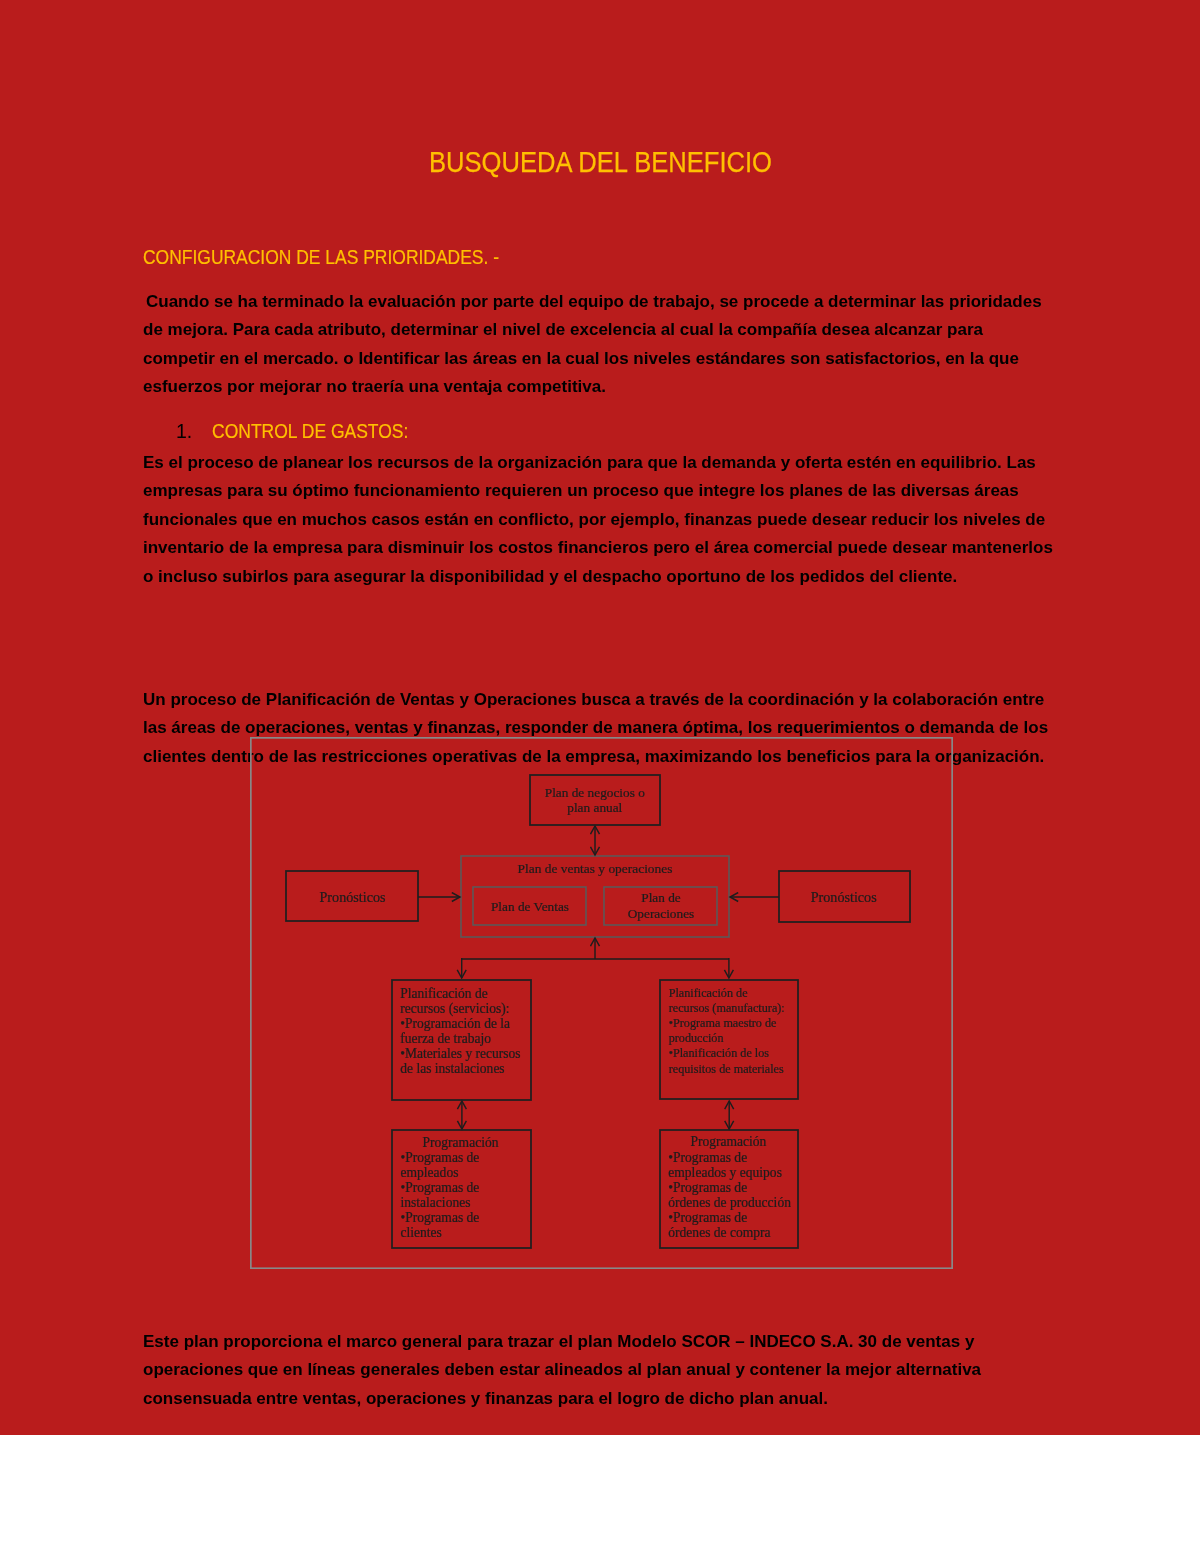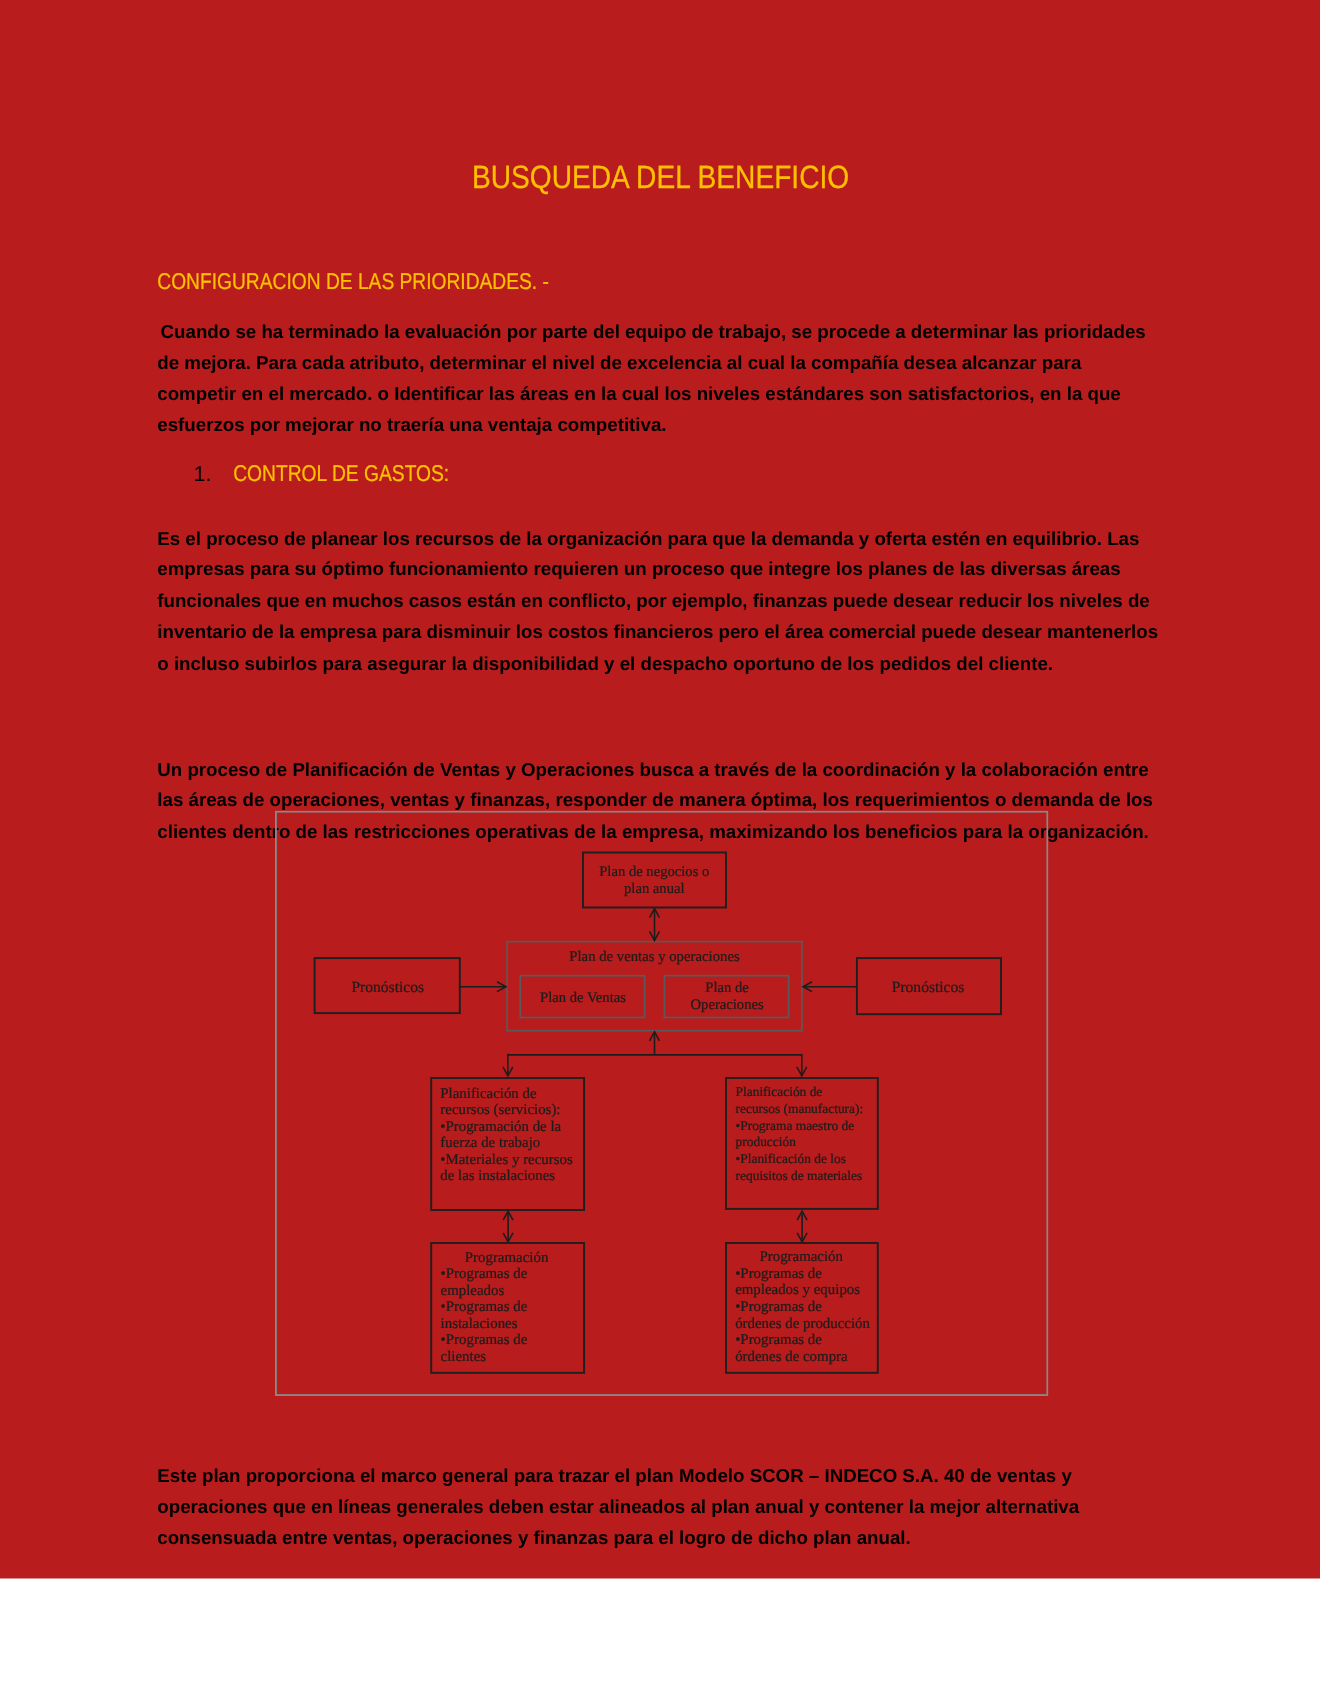--- a/index.html
+++ b/index.html
@@ -20,21 +20,21 @@
            -webkit-text-stroke:0.22px #FFC000;
            transform:scaleX(0.8395);transform-origin:left center;}
   p.body{color:#000000;font-size:17px;font-weight:700;line-height:28.4px;margin:0;
          text-align:left;}
   .para1{position:absolute;left:0;top:288px;width:915px;text-indent:3px;}
   .listitem{position:absolute;left:0;top:417px;width:915px;}
   .listnum{position:absolute;left:33px;top:0;color:#000000;font-size:19.5px;line-height:28.4px;}
   .listtext{position:absolute;left:69px;top:0;color:#FFC000;font-size:20.8px;line-height:28.4px;
             -webkit-text-stroke:0.22px #FFC000;
             display:inline-block;transform:scaleX(0.8412);transform-origin:left center;white-space:nowrap;}
-  .para2{position:absolute;left:0;top:476px;width:915px;}
+  .para2{position:absolute;left:0;top:449px;width:915px;}
   .para3{position:absolute;left:0;top:686px;width:915px;}
   .para4{position:absolute;left:0;top:1328px;width:915px;}
 
   
   .fig{position:absolute;left:250px;top:737px;width:703px;height:532px;}
   .fig svg{display:block;}
   .fig .lbl{font-family:"Liberation Serif",serif;
             fill:#1c1c1c;stroke:#1c1c1c;stroke-width:0.22;paint-order:stroke fill;}
 </style>
 </head>
@@ -49,21 +49,21 @@
 
     <p class="body para1"> Cuando se ha terminado la evaluación por parte del equipo de trabajo, se procede a determinar las prioridades de mejora. Para cada atributo, determinar el nivel de excelencia al cual la compañía desea alcanzar para competir en el mercado. o Identificar las áreas en la cual los niveles estándares son satisfactorios, en la que esfuerzos por mejorar no traería una ventaja competitiva.</p>
 
     <div class="listitem">
       <span class="listnum">1.</span>
       <span class="listtext">CONTROL DE GASTOS:</span>
     </div>
 
     <p class="body para2">Es el proceso de planear los recursos de la organización para que la demanda y oferta estén en equilibrio. Las empresas para su óptimo funcionamiento requieren un proceso que integre los planes de las diversas áreas funcionales que en muchos casos están en conflicto, por ejemplo, finanzas puede desear reducir los niveles de inventario de la empresa para disminuir los costos financieros pero el área comercial puede desear mantenerlos o incluso subirlos para asegurar la disponibilidad y el despacho oportuno de los pedidos del cliente.</p>
     <p class="body para3">Un proceso de Planificación de Ventas y Operaciones busca a través de la coordinación y la colaboración entre las áreas de operaciones, ventas y finanzas, responder de manera óptima, los requerimientos o demanda de los clientes dentro de las restricciones operativas de la empresa, maximizando los beneficios para la organización.</p>
-    <p class="body para4">Este plan proporciona el marco general para trazar el plan Modelo SCOR – INDECO S.A. 40 de ventas y operaciones que en líneas generales deben estar alineados al plan anual y contener la mejor alternativa consensuada entre ventas, operaciones y finanzas para el logro de dicho plan anual.</p>
+    <p class="body para4">Este plan proporciona el marco general para trazar el plan Modelo SCOR – INDECO S.A. 30 de ventas y operaciones que en líneas generales deben estar alineados al plan anual y contener la mejor alternativa consensuada entre ventas, operaciones y finanzas para el logro de dicho plan anual.</p>
   </div>
 
   <div class="fig">
     <svg id="figsvg" width="703" height="532" viewBox="0 0 703 532" xmlns="http://www.w3.org/2000/svg">
       <defs>
         <marker id="ah" markerWidth="11" markerHeight="11" refX="9.2" refY="5.5" orient="auto-start-reverse" markerUnits="userSpaceOnUse">
           <path d="M1.0,1.0 L9.2,5.5 L1.0,10.0" fill="none" stroke="#1d1d1d" stroke-width="1.45" stroke-linecap="butt" stroke-linejoin="miter"></path>
         </marker>
       </defs>
       <g>

